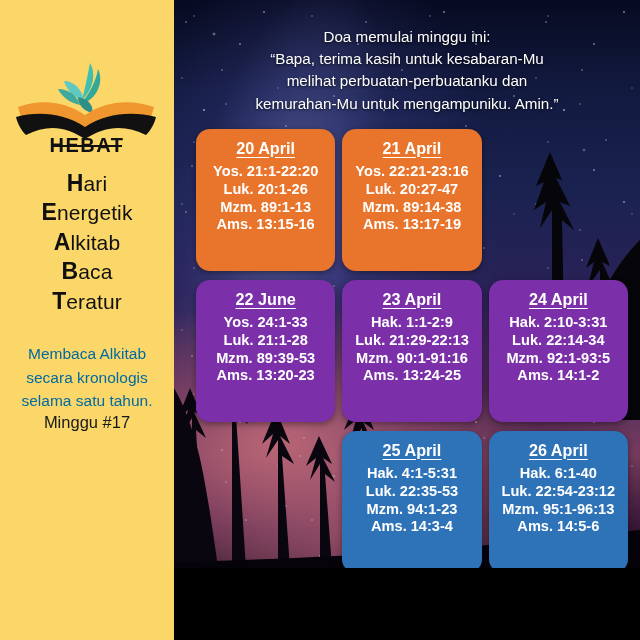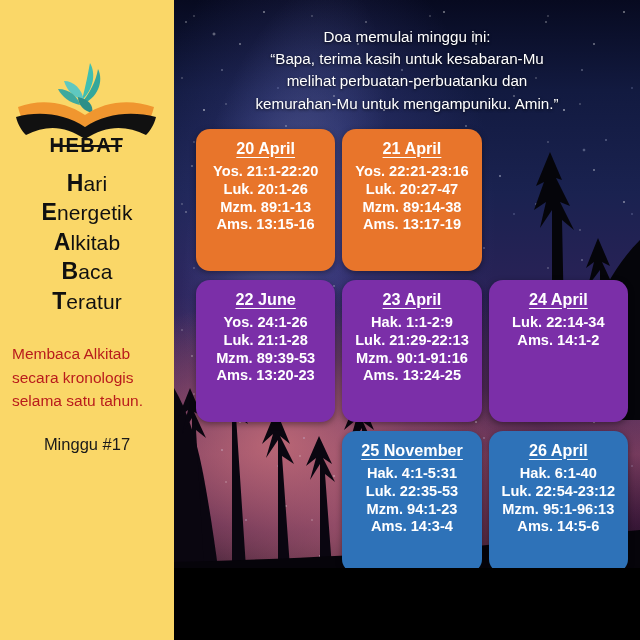--- a/index.html
+++ b/index.html
@@ -38,27 +38,27 @@
     line-height:1.28;
     color:#101010;
     font-size:21px;
     font-weight:400;
     letter-spacing:.1px;
   }
   .acronym b{ font-weight:800; font-size:23px; }
 
   .blurb{
     margin-top:26px;
-    color:#b91c1c;
+    text-align:center;
+    color:#0369a1;
     font-size:15.5px;
     line-height:1.52;
     width:150px;
   }
   .week{
-    margin-top:22px;
     text-align:center;
     color:#1a1a1a;
     font-size:16.5px;
     font-weight:400;
   }
 
   
   .sky{
     position:relative;
     width:466px; height:568px;
@@ -259,42 +259,44 @@
       <div class="card c-orange col2 row1">
         <span class="date">21 April</span>
         <span class="ref">Yos. 22:21-23:16</span>
         <span class="ref">Luk. 20:27-47</span>
         <span class="ref">Mzm. 89:14-38</span>
         <span class="ref">Ams. 13:17-19</span>
       </div>
 
       <div class="card c-purple col1 row2">
         <span class="date">22 June</span>
-        <span class="ref">Yos. 24:1-26</span>
+        <span class="ref">Yos. 24:1-33</span>
         <span class="ref">Luk. 21:1-28</span>
         <span class="ref">Mzm. 89:39-53</span>
         <span class="ref">Ams. 13:20-23</span>
       </div>
 
       <div class="card c-purple col2 row2">
         <span class="date">23 April</span>
         <span class="ref">Hak. 1:1-2:9</span>
         <span class="ref">Luk. 21:29-22:13</span>
         <span class="ref">Mzm. 90:1-91:16</span>
         <span class="ref">Ams. 13:24-25</span>
       </div>
 
       <div class="card c-purple col3 row2">
         <span class="date">24 April</span>
+        <span class="ref">Hak. 2:10-3:31</span>
         <span class="ref">Luk. 22:14-34</span>
+        <span class="ref">Mzm. 92:1-93:5</span>
         <span class="ref">Ams. 14:1-2</span>
       </div>
 
       <div class="card c-blue col2 row3">
-        <span class="date">25 November</span>
+        <span class="date">25 April</span>
         <span class="ref">Hak. 4:1-5:31</span>
         <span class="ref">Luk. 22:35-53</span>
         <span class="ref">Mzm. 94:1-23</span>
         <span class="ref">Ams. 14:3-4</span>
       </div>
 
       <div class="card c-blue col3 row3">
         <span class="date">26 April</span>
         <span class="ref">Hak. 6:1-40</span>
         <span class="ref">Luk. 22:54-23:12</span>

